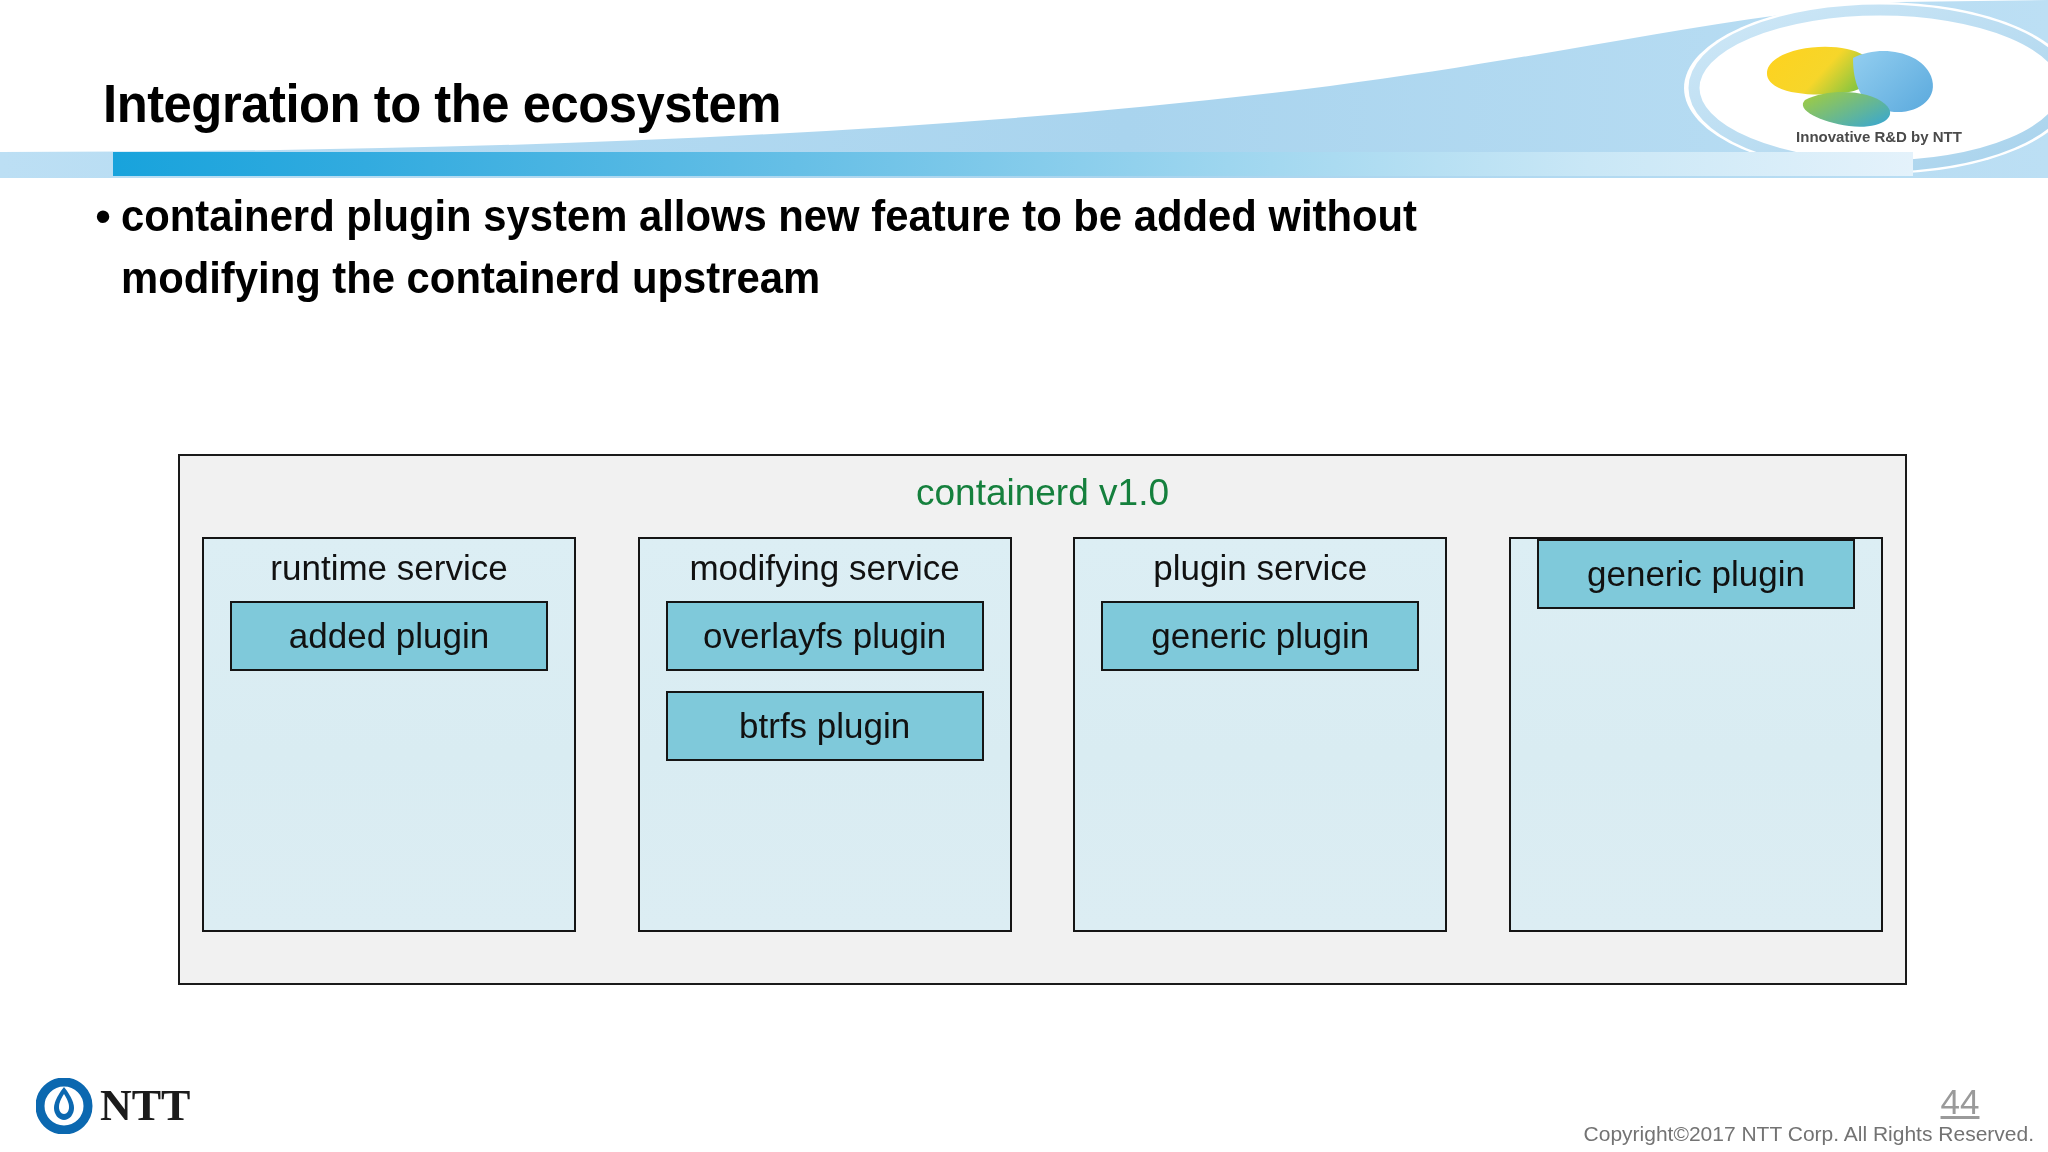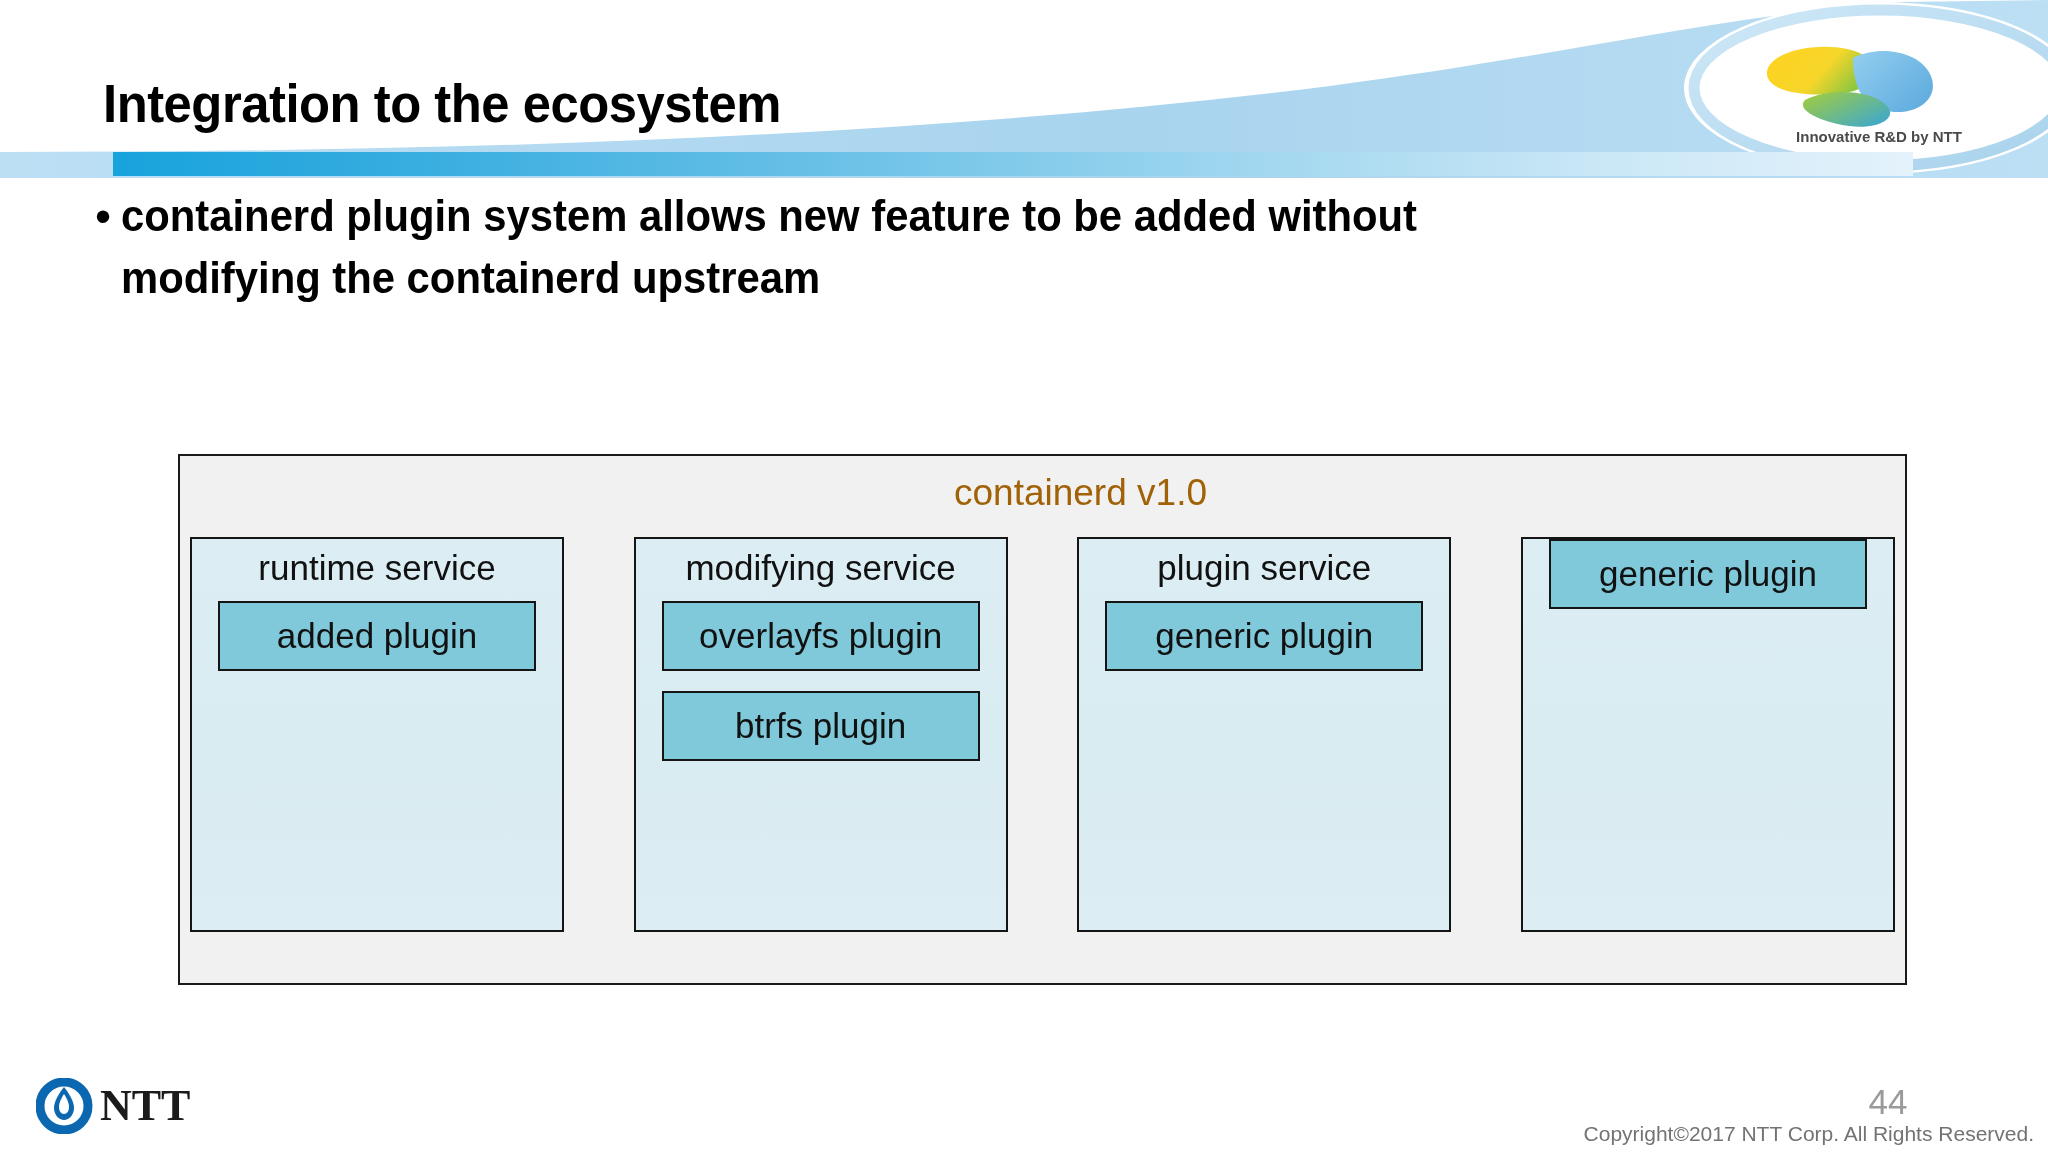--- a/index.html
+++ b/index.html
@@ -42,25 +42,25 @@
     transform:scaleX(0.95);transform-origin:left top;
   }
 
   
   #diagram{
     position:absolute;left:178px;top:454px;width:1729px;height:531px;
     background:#f1f1f1;border:2px solid #1a1a1a;box-sizing:border-box;
   }
   #diagram-title{
     position:absolute;left:0;top:16px;width:100%;
-    text-align:center;font-size:37px;color:#a16207;padding-left:38px;
+    text-align:center;font-size:37px;color:#15803d;
   }
   #service-row{
     position:absolute;left:0;top:81px;width:100%;height:346px;
-    display:flex;justify-content:space-between;padding:0 10px;box-sizing:border-box;
+    display:flex;justify-content:space-between;padding:0 22px;box-sizing:border-box;
   }
   .service-box{
     background:linear-gradient(to bottom,#dceef4 0%,#d9ecf2 55%,#dcedf3 100%);
     border:2px solid #151515;box-sizing:border-box;
     width:374px;height:395px;
     padding:0 26px;
     display:flex;flex-direction:column;align-items:stretch;
   }
   .service-label{
     text-align:center;font-size:35px;color:#111;
@@ -71,22 +71,22 @@
     border:2px solid #151515;box-sizing:border-box;
     height:70px;
     display:flex;align-items:center;justify-content:center;
     font-size:35px;color:#111;
     margin-bottom:20px;
   }
 
   
   #ntt-footer-logo{position:absolute;left:36px;top:1078px;width:180px;height:56px;}
   #page-number{
-    position:absolute;left:1858px;top:1082px;width:60px;text-align:center;
-    font-size:35px;color:#9a9a9a;
+    position:absolute;left:1930px;top:1082px;width:60px;text-align:center;
+    font-size:35px;color:#9a9a9a;text-decoration:underline;
   }
   #copyright{
     position:absolute;right:14px;top:1122px;
     font-size:21px;color:#737373;white-space:nowrap;
   }
 </style>
 </head>
 <body>
 
 <div id="header-deco">

